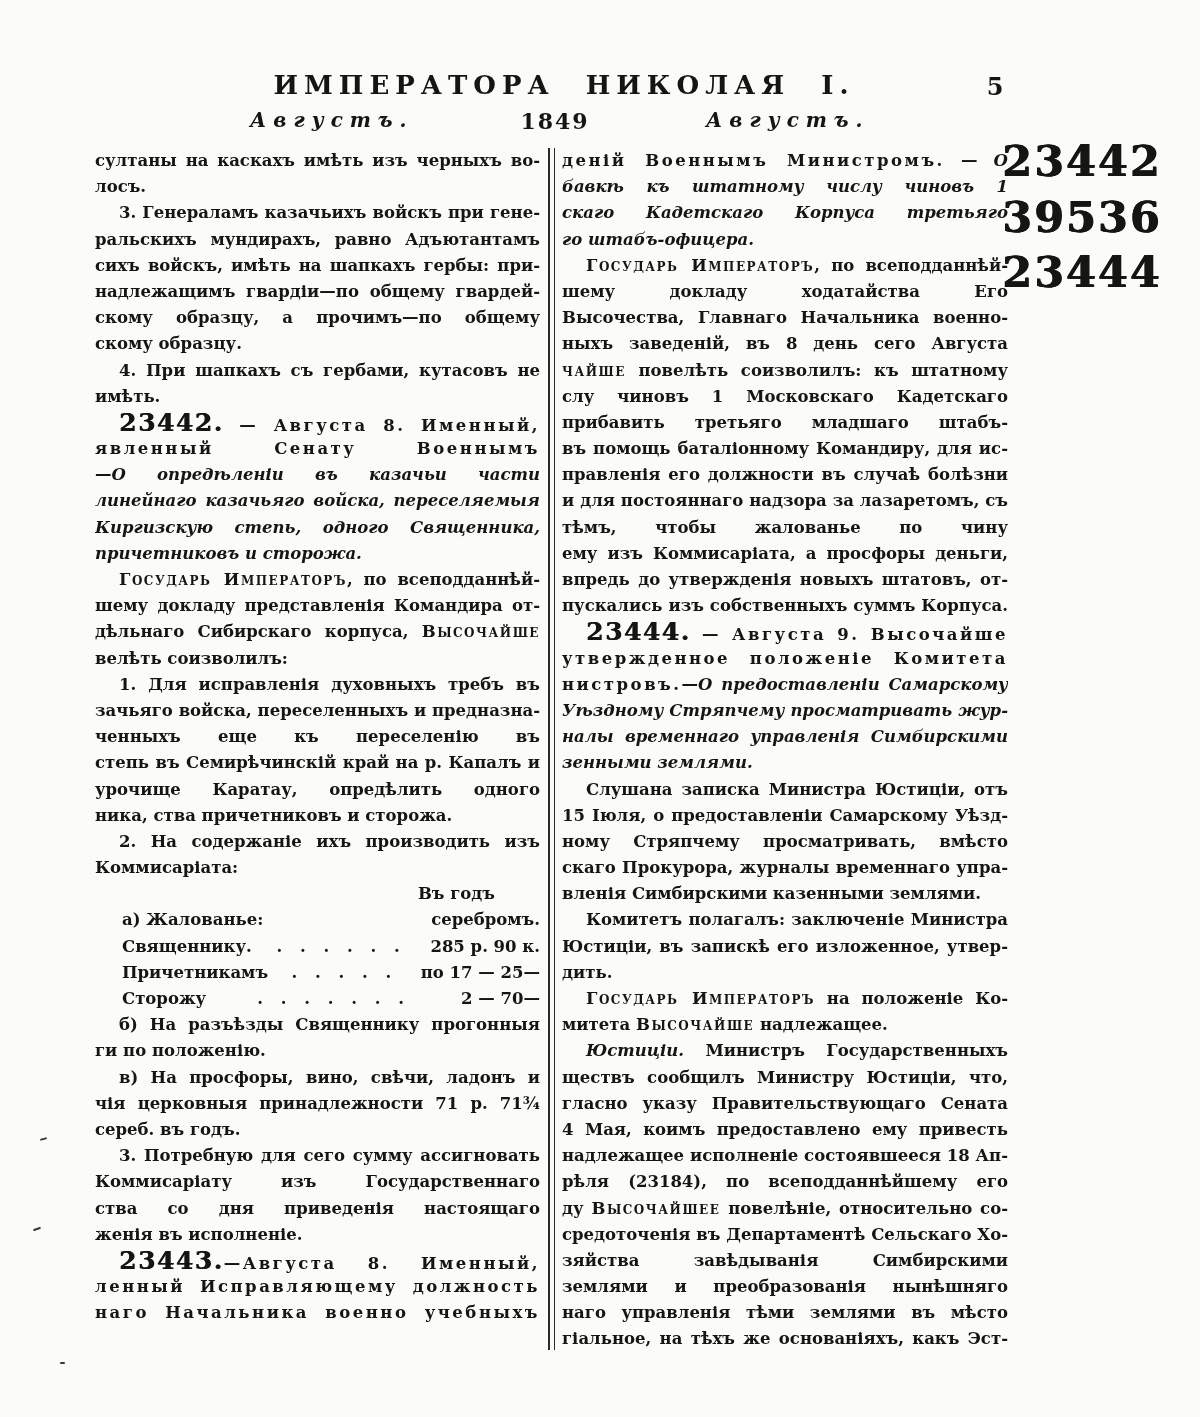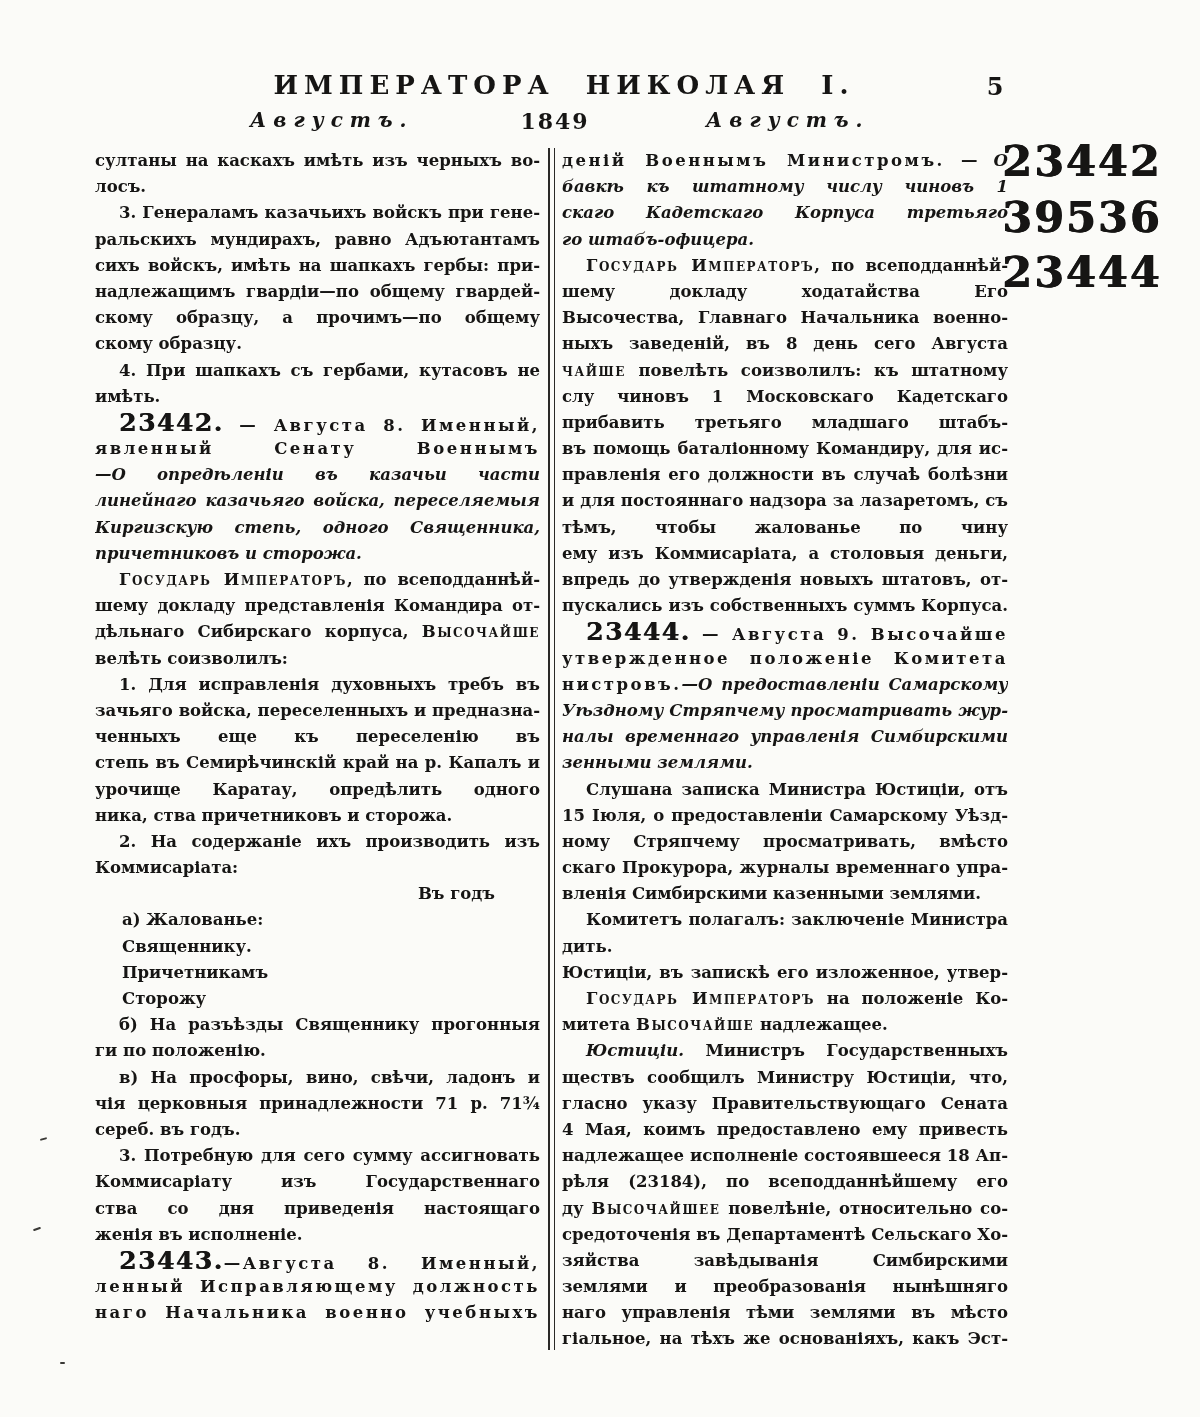--- a/index.html
+++ b/index.html
@@ -38,21 +38,21 @@
   .col{position:absolute;top:148px;}
   .col-left{left:95px;width:445px;}
   .col-right{left:562px;width:446px;}
   .line{
     height:26.2px;line-height:26.2px;font-size:16.5px;font-weight:700;
     overflow:hidden;white-space:nowrap;
   }
   .line.j{text-align:justify;text-align-last:justify;white-space:normal;}
   .line.ind{text-indent:24px;}
   .line.r{text-align:right;padding-right:45px;}
-  .line.split{display:flex;justify-content:space-between;padding-left:27px;text-indent:0;flex-direction:column;}
+  .line.split{display:flex;justify-content:space-between;padding-left:27px;text-indent:0;}
   .seg-n{}
   .seg-i{font-style:italic;font-weight:700;}
   .seg-sc{letter-spacing:2.5px;}
   .seg-gi{font-variant:small-caps;letter-spacing:1.5px;}
   .seg-num{
     font-size:25px;font-weight:900;letter-spacing:1.5px;
     text-shadow:0.6px 0 0 currentColor;
   }
   .seg-dots{letter-spacing:6px;}
   
@@ -155,37 +155,37 @@
       <div class="line j"><span class="seg-n">шему докладу ходатайства Его Императорскаго,</span></div>
       <div class="line j"><span class="seg-n">Высочества, Главнаго Начальника военно-учеб-</span></div>
       <div class="line j"><span class="seg-n">ныхъ заведеній, въ 8 день сего Августа </span></div>
       <div class="line j"><span class="seg-gi">чайше</span><span class="seg-n"> повелѣть соизволилъ: къ штатному чи-</span></div>
       <div class="line j"><span class="seg-n">слу чиновъ 1 Московскаго Кадетскаго Корпуса,</span></div>
       <div class="line j"><span class="seg-n">прибавить третьяго младшаго штабъ-офицера</span></div>
       <div class="line j"><span class="seg-n">въ помощь баталіонному Командиру, для ис-</span></div>
       <div class="line j"><span class="seg-n">правленія его должности въ случаѣ болѣзни</span></div>
       <div class="line j"><span class="seg-n">и для постояннаго надзора за лазаретомъ, съ</span></div>
       <div class="line j"><span class="seg-n">тѣмъ, чтобы жалованье по чину производилось</span></div>
-      <div class="line j"><span class="seg-n">ему изъ Коммисаріата, а столовыя деньги,</span></div>
+      <div class="line j"><span class="seg-n">ему изъ Коммисаріата, а просфоры деньги,</span></div>
       <div class="line j"><span class="seg-n">впредь до утвержденія новыхъ штатовъ, от-</span></div>
       <div class="line j"><span class="seg-n">пускались изъ собственныхъ суммъ Корпуса.</span></div>
       <div class="line j ind"><span class="seg-num">23444.</span><span class="seg-sc"> — Августа 9. Высочайше</span></div>
       <div class="line j"><span class="seg-sc">утвержденное положеніе Комитета Ми-</span></div>
       <div class="line j"><span class="seg-sc">нистровъ.</span><span class="seg-i">—О предоставленіи Самарскому</span></div>
       <div class="line j"><span class="seg-i">Уѣздному Стряпчему просматривать жур-</span></div>
       <div class="line j"><span class="seg-i">налы временнаго управленія Симбирскими ка-</span></div>
       <div class="line"><span class="seg-i">зенными землями.</span></div>
       <div class="line j ind"><span class="seg-n">Слушана записка Министра Юстиціи, отъ</span></div>
       <div class="line j"><span class="seg-n">15 Іюля, о предоставленіи Самарскому Уѣзд-</span></div>
       <div class="line j"><span class="seg-n">ному Стряпчему просматривать, вмѣсто Губерн-</span></div>
       <div class="line j"><span class="seg-n">скаго Прокурора, журналы временнаго упра-</span></div>
       <div class="line"><span class="seg-n">вленія Симбирскими казенными землями.</span></div>
       <div class="line j ind"><span class="seg-n">Комитетъ полагалъ: заключеніе Министра</span></div>
+      <div class="line j"><span class="seg-n">Юстиціи, въ запискѣ его изложенное, утвер-</span></div>
       <div class="line"><span class="seg-n">дить.</span></div>
-      <div class="line j"><span class="seg-n">Юстиціи, въ запискѣ его изложенное, утвер-</span></div>
       <div class="line j ind"><span class="seg-gi">Государь Императоръ</span><span class="seg-n"> на положеніе Ко-</span></div>
       <div class="line"><span class="seg-n">митета </span><span class="seg-gi">Высочайше</span><span class="seg-n"> надлежащее.</span></div>
       <div class="line j ind"><span class="seg-i">Юстиціи.</span><span class="seg-n"> Министръ Государственныхъ Иму-</span></div>
       <div class="line j"><span class="seg-n">ществъ сообщилъ Министру Юстиціи, что, со-</span></div>
       <div class="line j"><span class="seg-n">гласно указу Правительствующаго Сената отъ</span></div>
       <div class="line j"><span class="seg-n">4 Мая, коимъ предоставлено ему привесть въ</span></div>
       <div class="line j"><span class="seg-n">надлежащее исполненіе состоявшееся 18 Ап-</span></div>
       <div class="line j"><span class="seg-n">рѣля (23184), по всеподданнѣйшему его докла-</span></div>
       <div class="line j"><span class="seg-n">ду </span><span class="seg-gi">Высочайшее</span><span class="seg-n"> повелѣніе, относительно со-</span></div>
       <div class="line j"><span class="seg-n">средоточенія въ Департаментѣ Сельскаго Хо-</span></div>

